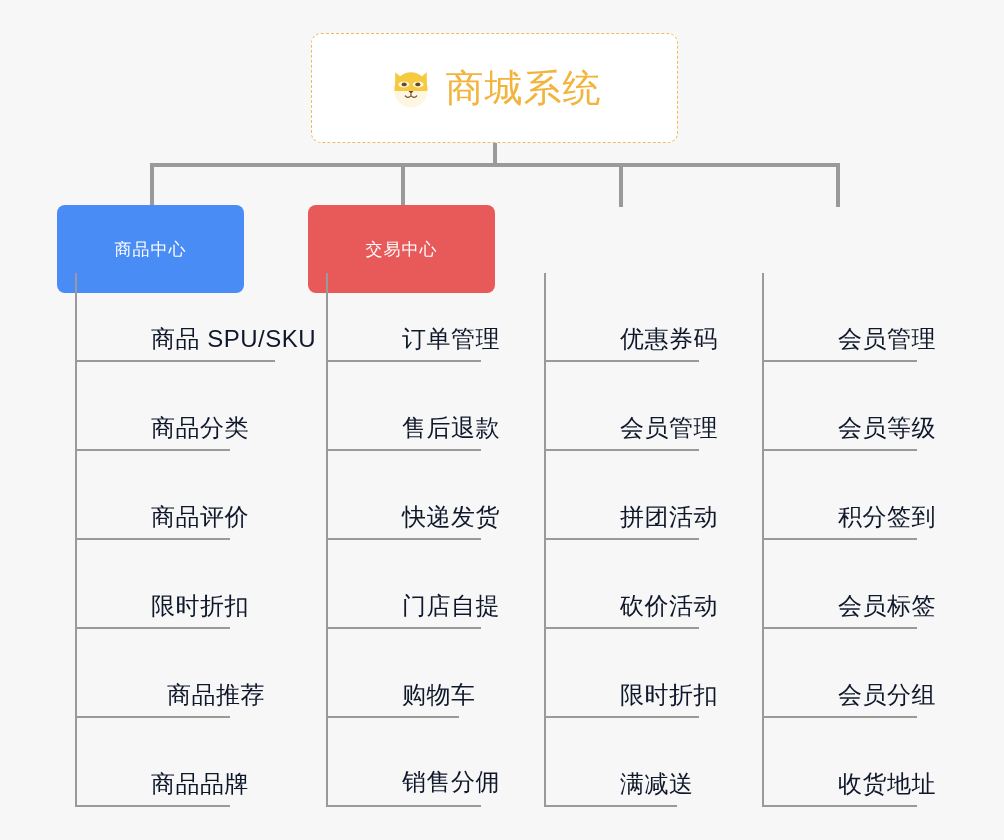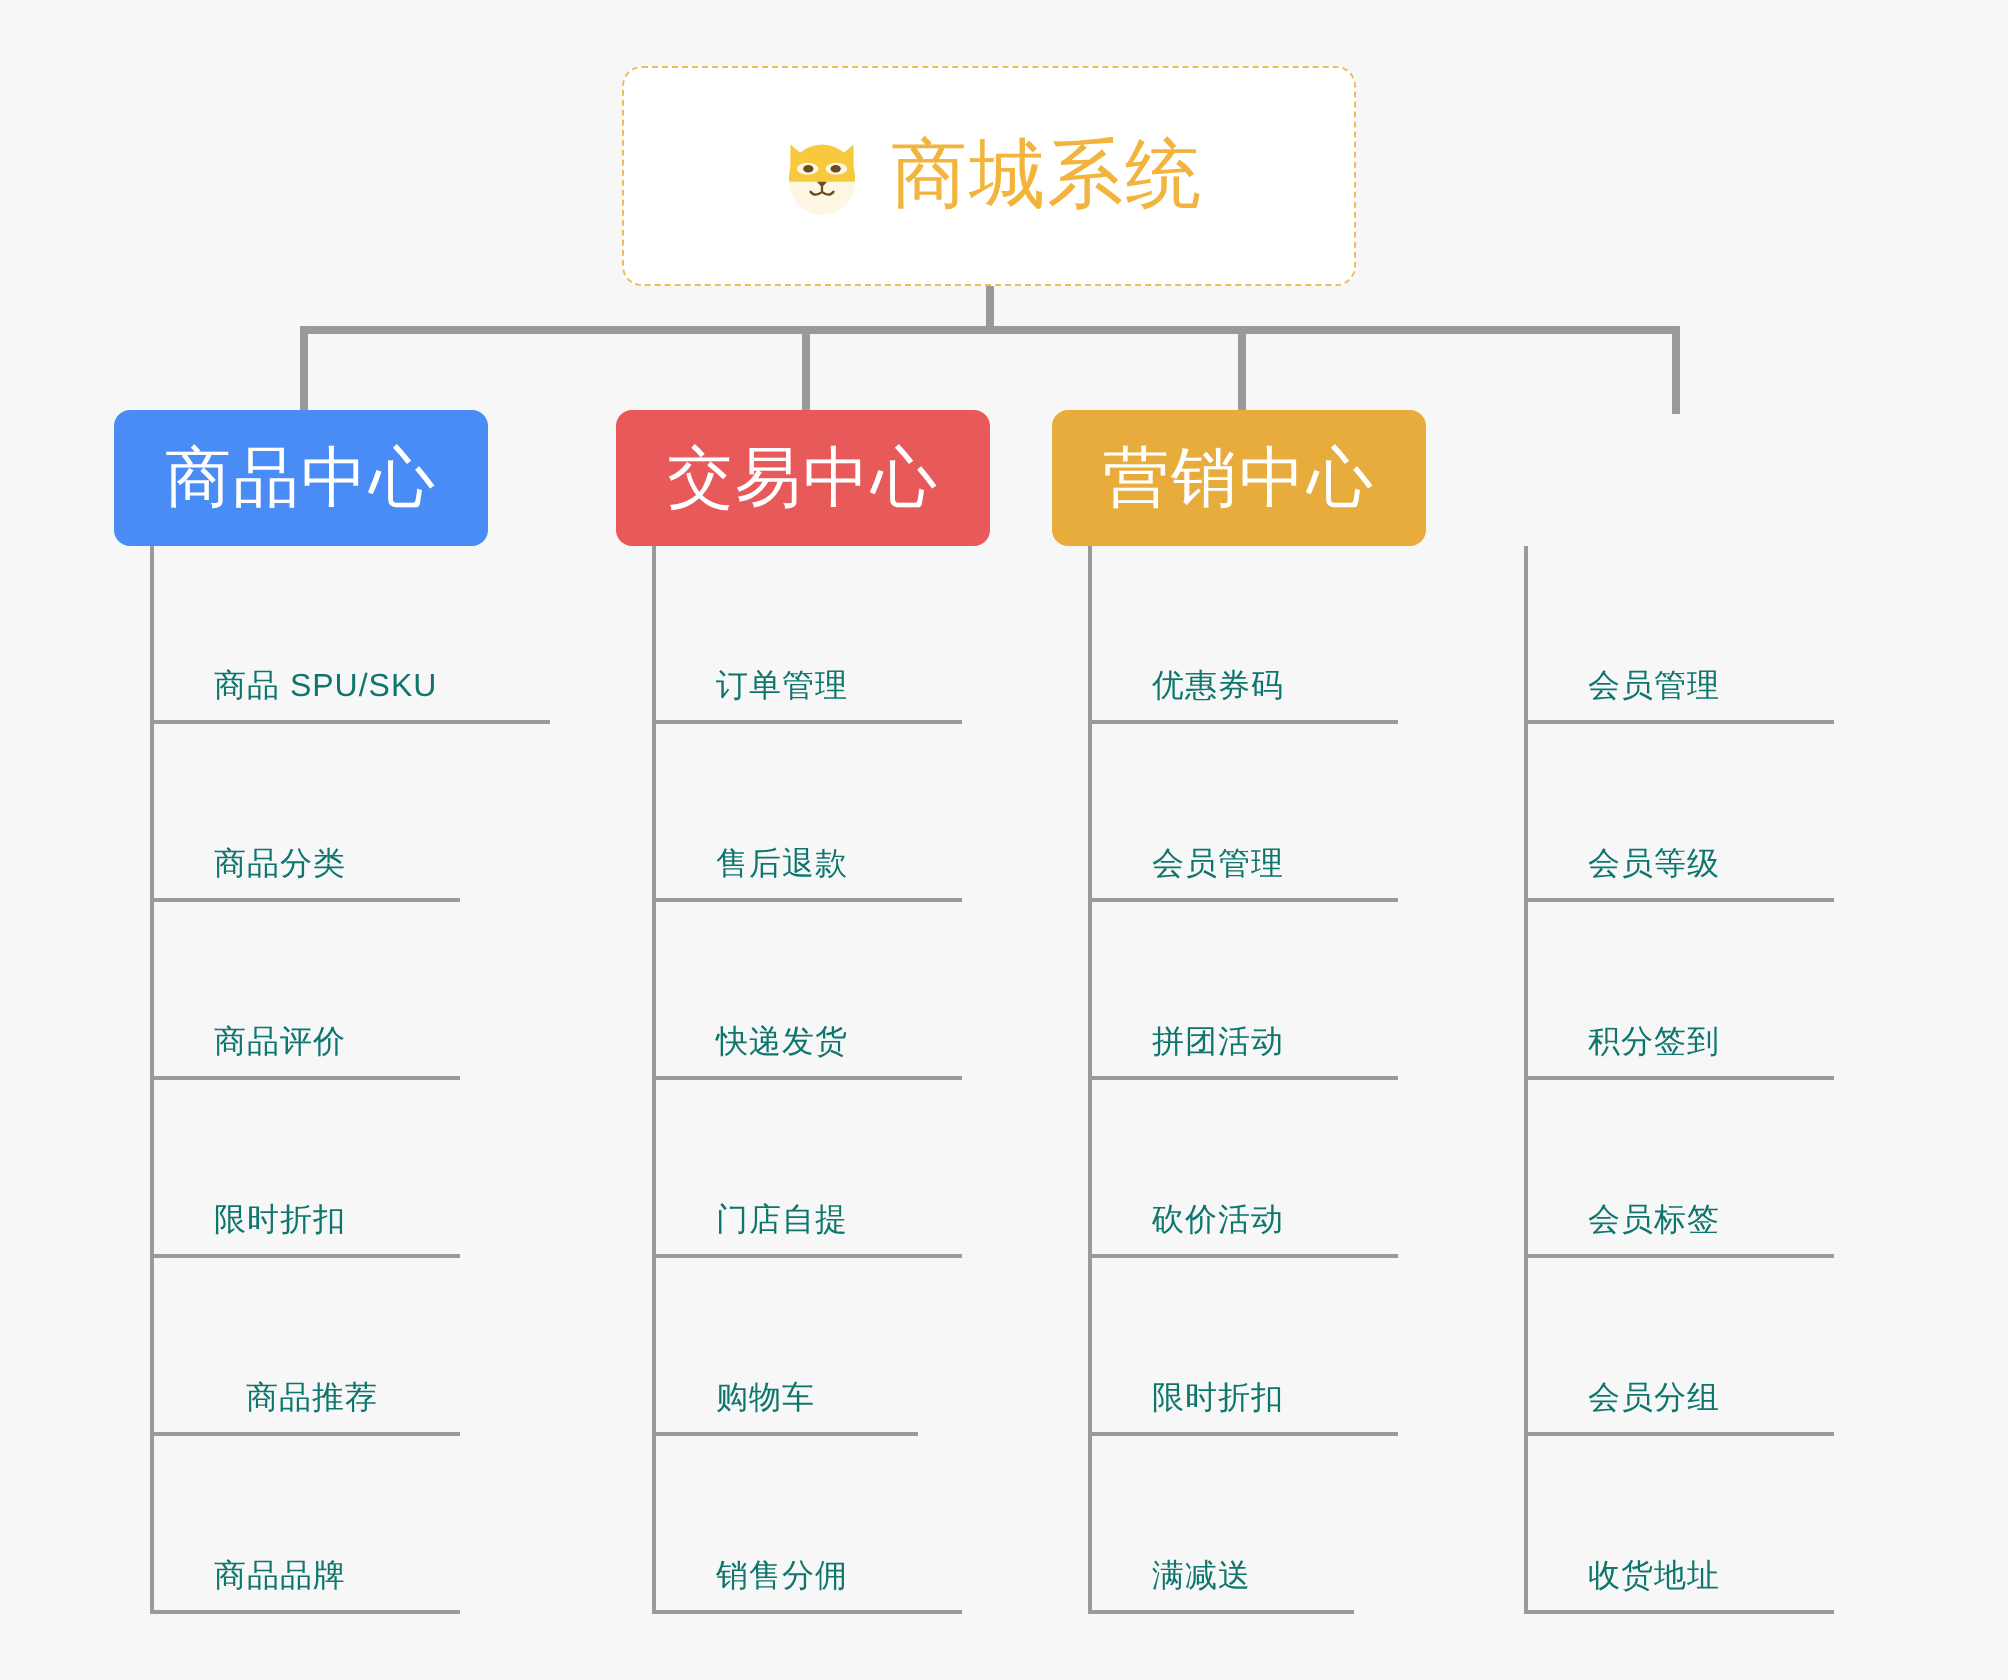--- a/index.html
+++ b/index.html
@@ -47,27 +47,27 @@
     position: absolute;
     background: #9a9a9a;
   }
   .conn-v { width: 4px; }
   .conn-h { height: 4px; }
 
   
   .cat-head {
     position: absolute;
     top: 205px;
-    height: 68px;
+    height: 88px;
     border-radius: 8px;
     display: flex;
     align-items: center;
     justify-content: center;
     color: #ffffff;
-    font-size: 33px;
+    font-size: 17px;
     letter-spacing: 1px;
   }
 
   
   .branch {
     position: absolute;
     top: 273px;
   }
   .trunk {
     position: absolute;
@@ -80,27 +80,28 @@
     position: absolute;
     left: 0;
     height: 89px;
     display: flex;
     align-items: flex-end;
     border-bottom: 2px solid #9a9a9a;
     padding-left: 32px;
     padding-bottom: 4px;
   }
   .leaf-label {
-    font-size: 16px;
-    color: #0f766e;
+    font-size: 24px;
+    color: #0f172a;
     line-height: 1.25;
     white-space: nowrap;
     letter-spacing: 0.5px;
     padding-bottom: 2px;
     padding-right: 8px;
+    margin-left: 44px;
   }
 </style>
 </head>
 <body style="background: rgb(247, 247, 247);">
 
 <div id="chart">
 
   <div class="root-node" style="border-color: rgb(240, 187, 91); background: rgb(255, 255, 255);">
     <svg class="root-emoji" viewBox="0 0 64 64" aria-hidden="true">
 
@@ -131,23 +132,20 @@
   <div class="conn conn-v" style="left: 401px; top: 163px; height: 44px; background: rgb(154, 154, 154);"></div>
   <div class="conn conn-v" style="left: 619px; top: 163px; height: 44px; background: rgb(154, 154, 154);"></div>
   <div class="conn conn-v" style="left: 836px; top: 163px; height: 44px; background: rgb(154, 154, 154);"></div>
 
   <div class="cat-head" style="left: 57px; width: 187px; background: rgb(74, 140, 245);">
     <span>商品中心</span>
   </div>
   <div class="cat-head" style="left: 308px; width: 187px; background: rgb(232, 90, 90);">
     <span>交易中心</span>
   </div>
-  <div class="cat-head" style="left: 526px; width: 187px; background: rgb(232, 172, 60);">
-    <span>营销中心</span>
-  </div>
 
   <div class="branch" style="left:75px; width:210px;">
     <div class="trunk" style="height: 534px; background: rgb(154, 154, 154);"></div>
     <div class="leaf" style="top:0px;   width:200px;">
         <span class="leaf-label">商品 SPU/SKU</span>
       </div>
     <div class="leaf" style="top:89px;  width:155px;">
         <span class="leaf-label">商品分类</span>
       </div>
     <div class="leaf" style="top:178px; width:155px;">

